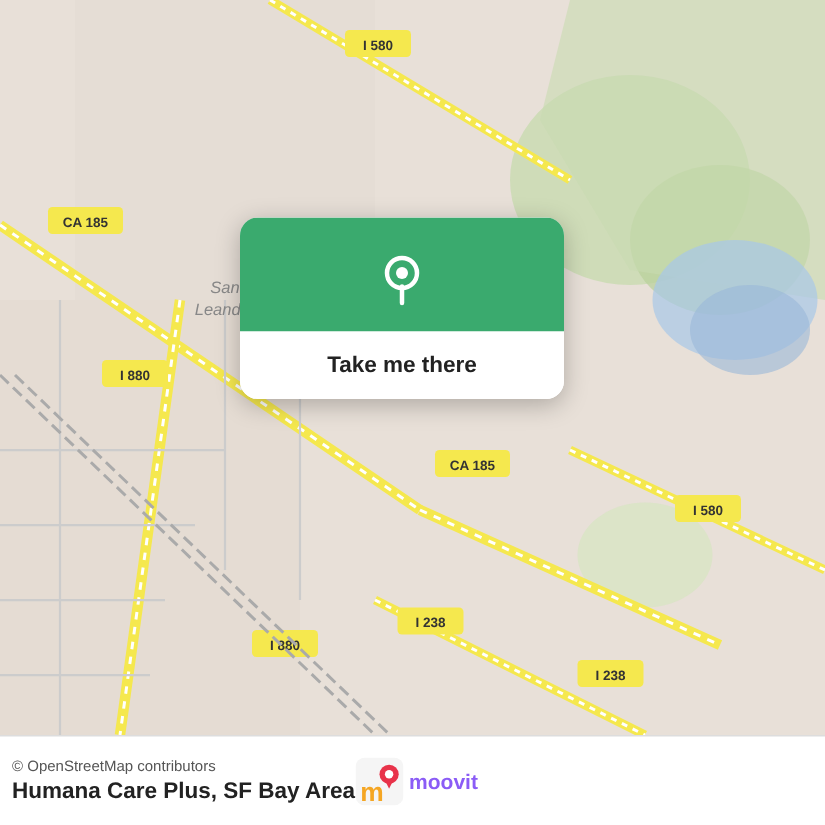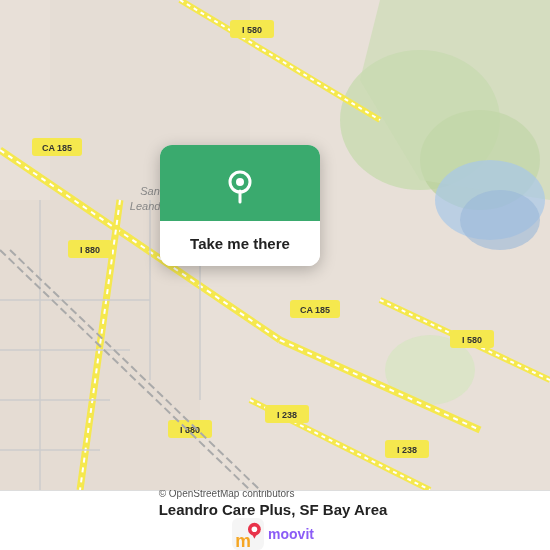--- a/index.html
+++ b/index.html
@@ -19,24 +19,23 @@
       background-color: #a21caf;
     }
 
     
     #bottom-bar {
       width: 550px;
       height: 60px;
       background: #fff;
       display: flex;
       align-items: center;
-      justify-content: flex-end;
+      justify-content: flex-start;
       padding: 0 12px 0 8px;
       border-top: 1px solid #ddd;
-      flex-direction: column;
     }
 
     .bottom-left {
       display: flex;
       flex-direction: column;
     }
 
     .attribution-text {
       font-size: 10px;
       color: #555;
@@ -64,21 +63,21 @@
       font-size: 14px;
       font-weight: 700;
       color: #8b5cf6;
     }
 
     
     #popup-card {
       position: absolute;
       top: 145px;
       left: 160px;
-      width: 160px;
+      width: 216px;
       background: white;
       border-radius: 12px;
       box-shadow: 0 4px 16px rgba(0,0,0,0.25);
       overflow: hidden;
       z-index: 10;
     }
 
     .popup-green {
       background: #3aaa6e;
       padding: 18px 0 14px 0;
@@ -191,21 +190,21 @@
         <line x1="22" y1="28" x2="22" y2="39" stroke="white" stroke-width="3" stroke-linecap="round"></line>
       </svg>
     </div>
     <button class="popup-button">Take me there</button>
   </div>
 </div>
 
 <div id="bottom-bar">
   <div class="bottom-left">
     <span class="attribution-text">© OpenStreetMap contributors</span>
-    <span class="location-title">Leandro Care Plus, SF Bay Area</span>
+    <span class="location-title">Humana Care Plus, SF Bay Area</span>
   </div>
   <div class="moovit-logo">
 
     <svg class="moovit-icon" viewBox="0 0 40 40">
       <rect width="40" height="40" rx="8" fill="#f5f5f5"></rect>
 
       <ellipse cx="28" cy="14" rx="8" ry="8" fill="#e8334a"></ellipse>
       <polygon points="24,18 32,18 28,26" fill="#e8334a"></polygon>
       <circle cx="28" cy="14" r="3.5" fill="white"></circle>
 

